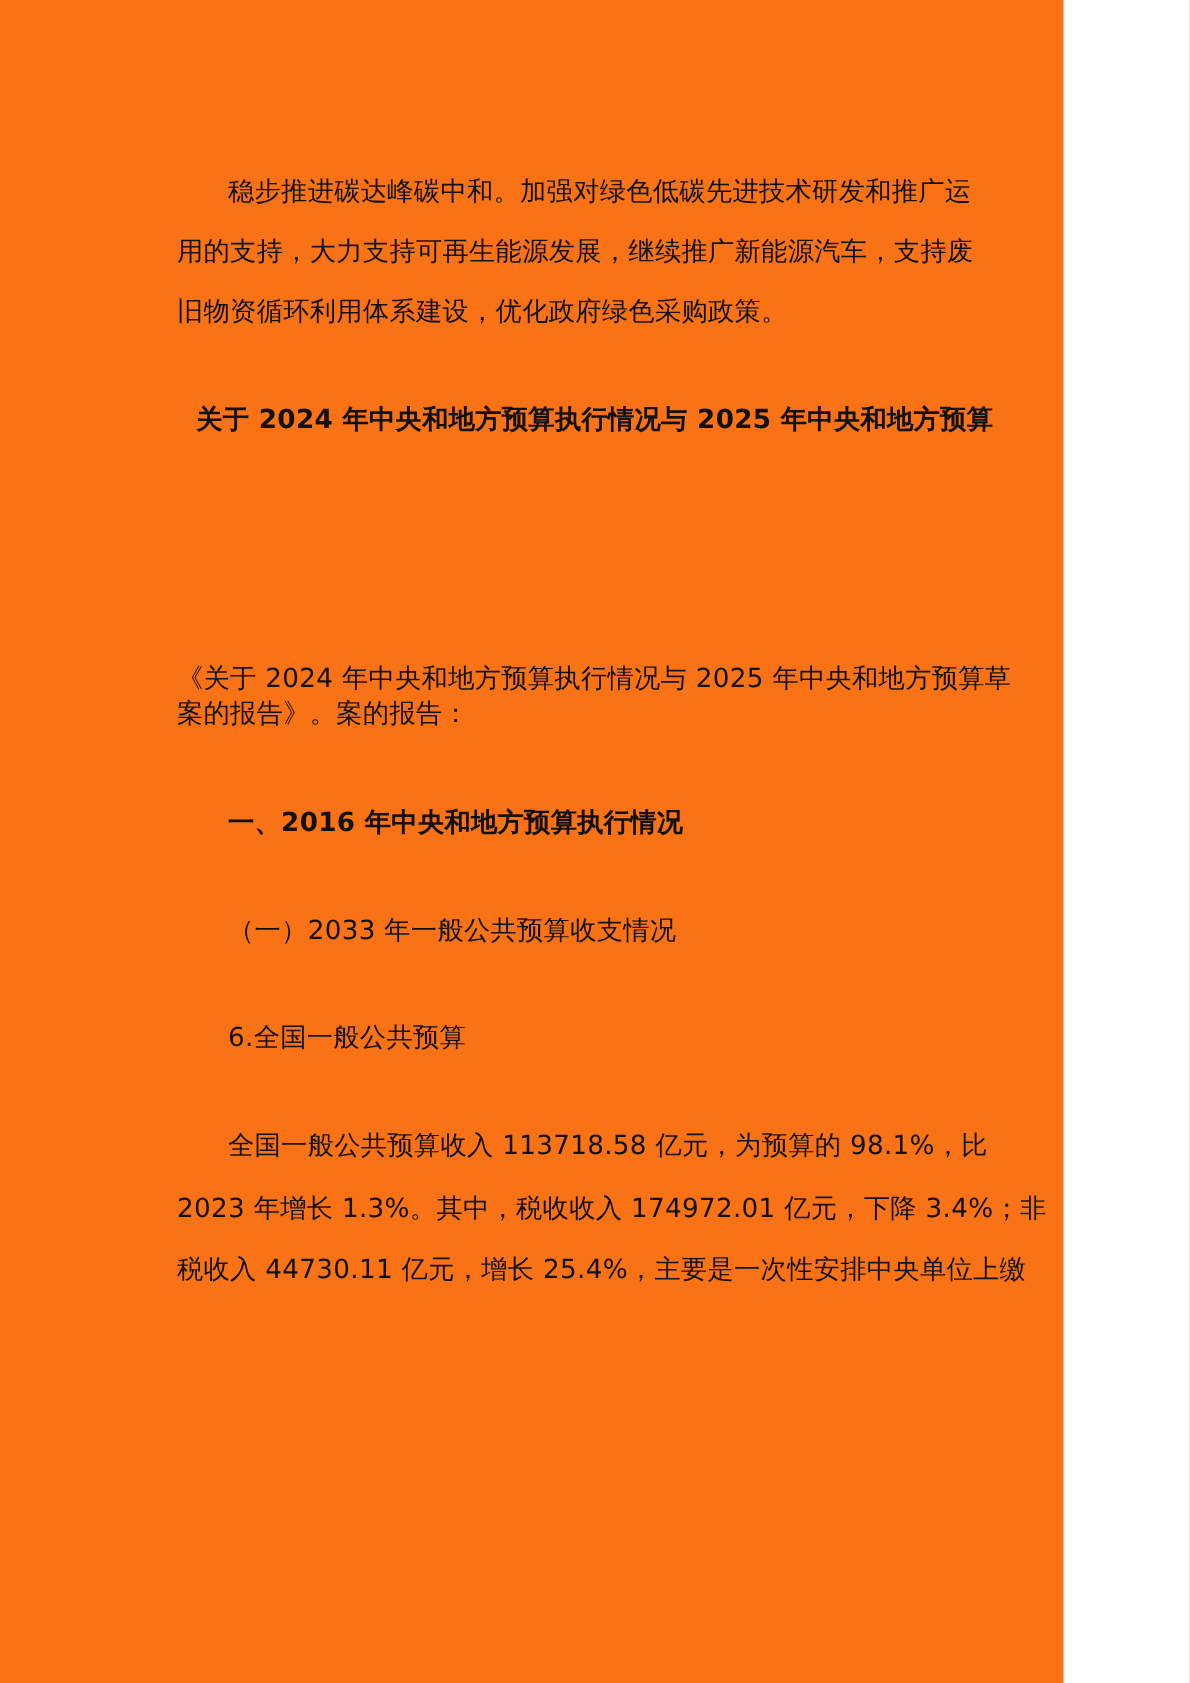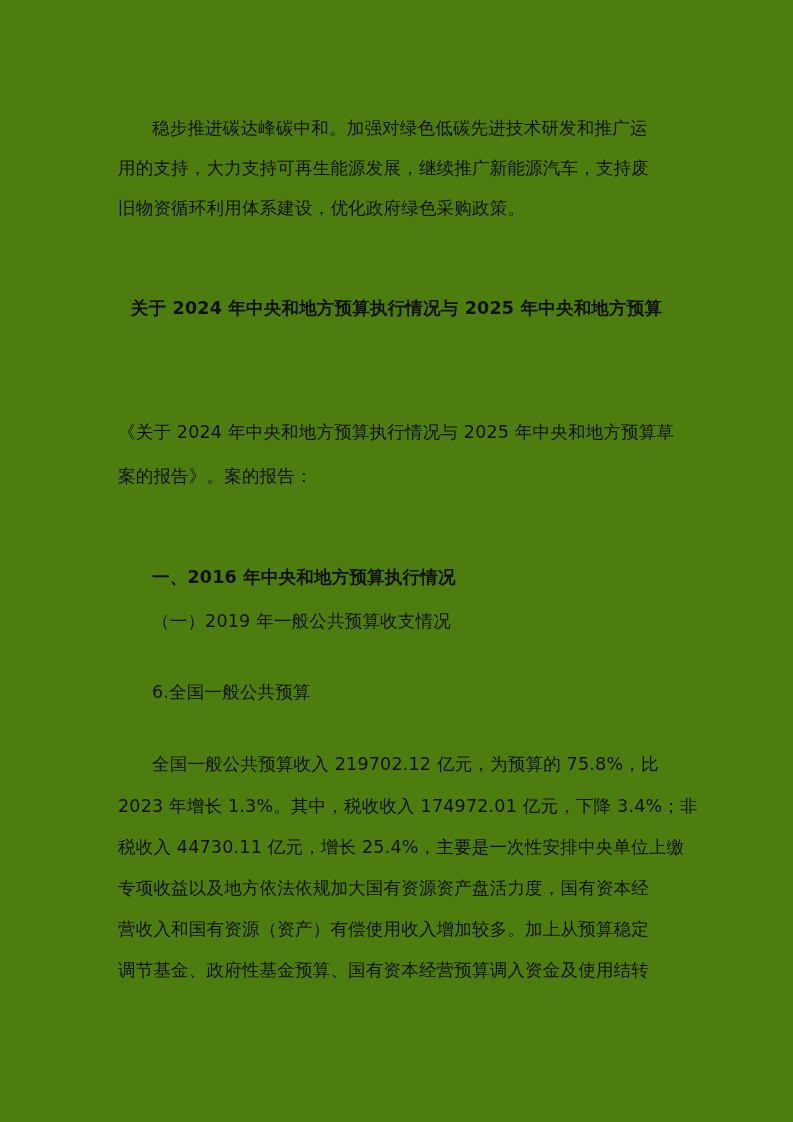--- a/index.html
+++ b/index.html
@@ -1,43 +1,40 @@
 <!DOCTYPE html>
 <html><head>
 <meta charset="utf-8">
 <style>
   html, body { margin: 0; padding: 0; background: #ffffff; }
   body { width: 793px; height: 1122px; position: relative; overflow: hidden;
          font-family: "DejaVu Sans", "Liberation Sans", sans-serif; color: #111111; }
-  .page { position: absolute; left: 0; top: 0; width: 793px; height: 1122px; background: #4d7c0f; }
+  .page { position: absolute; left: 0; top: 0; width: 709px; height: 1122px; background: #f97316; }
   .line { position: absolute; left: 118px; white-space: nowrap; font-size: 17.5px; letter-spacing: 0.2px; line-height: 24px; }
   .indent { left: 152px; }
-  .bold { font-weight: bold; margin-top: 28px; }
+  .bold { font-weight: bold; }
   .center { left: 0; width: 793px; text-align: center; }
 </style>
 </head>
 <body>
 
 <div class="page">
 
   <div class="line indent" style="top:116px">稳步推进碳达峰碳中和。加强对绿色低碳先进技术研发和推广运</div>
   <div class="line" style="top:196px">旧物资循环利用体系建设，优化政府绿色采购政策。</div>
   <div class="line" style="top:156px">用的支持，大力支持可再生能源发展，继续推广新能源汽车，支持废</div>
 
   <div class="line center bold" style="top:268px">关于 2024 年中央和地方预算执行情况与 2025 年中央和地方预算</div>
 
-  <div class="line" style="top:420px">《关于 2024 年中央和地方预算执行情况与 2025 年中央和地方预算草</div>
+  <div class="line" style="top:441px">《关于 2024 年中央和地方预算执行情况与 2025 年中央和地方预算草</div>
   <div class="line" style="top:464px">案的报告》。案的报告：</div>
 
   <div class="line indent bold" style="top:537px">一、2016 年中央和地方预算执行情况</div>
 
-  <div class="line indent" style="top:609px">（一）2019 年一般公共预算收支情况</div>
+  <div class="line indent" style="top:609px">（一）2033 年一般公共预算收支情况</div>
 
   <div class="line indent" style="top:680px">6.全国一般公共预算</div>
 
-  <div class="line indent" style="top:752px">全国一般公共预算收入 219702.12 亿元，为预算的 75.8%，比</div>
+  <div class="line indent" style="top:752px">全国一般公共预算收入 113718.58 亿元，为预算的 98.1%，比</div>
   <div class="line" style="top:794px">2023 年增长 1.3%。其中，税收收入 174972.01 亿元，下降 3.4%；非</div>
   <div class="line" style="top:835px">税收入 44730.11 亿元，增长 25.4%，主要是一次性安排中央单位上缴</div>
-  <div class="line" style="top:876px">专项收益以及地方依法依规加大国有资源资产盘活力度，国有资本经</div>
-  <div class="line" style="top:917px">营收入和国有资源（资产）有偿使用收入增加较多。加上从预算稳定</div>
-  <div class="line" style="top:958px">调节基金、政府性基金预算、国有资本经营预算调入资金及使用结转</div>
 
 </div>
 
 </body></html>

